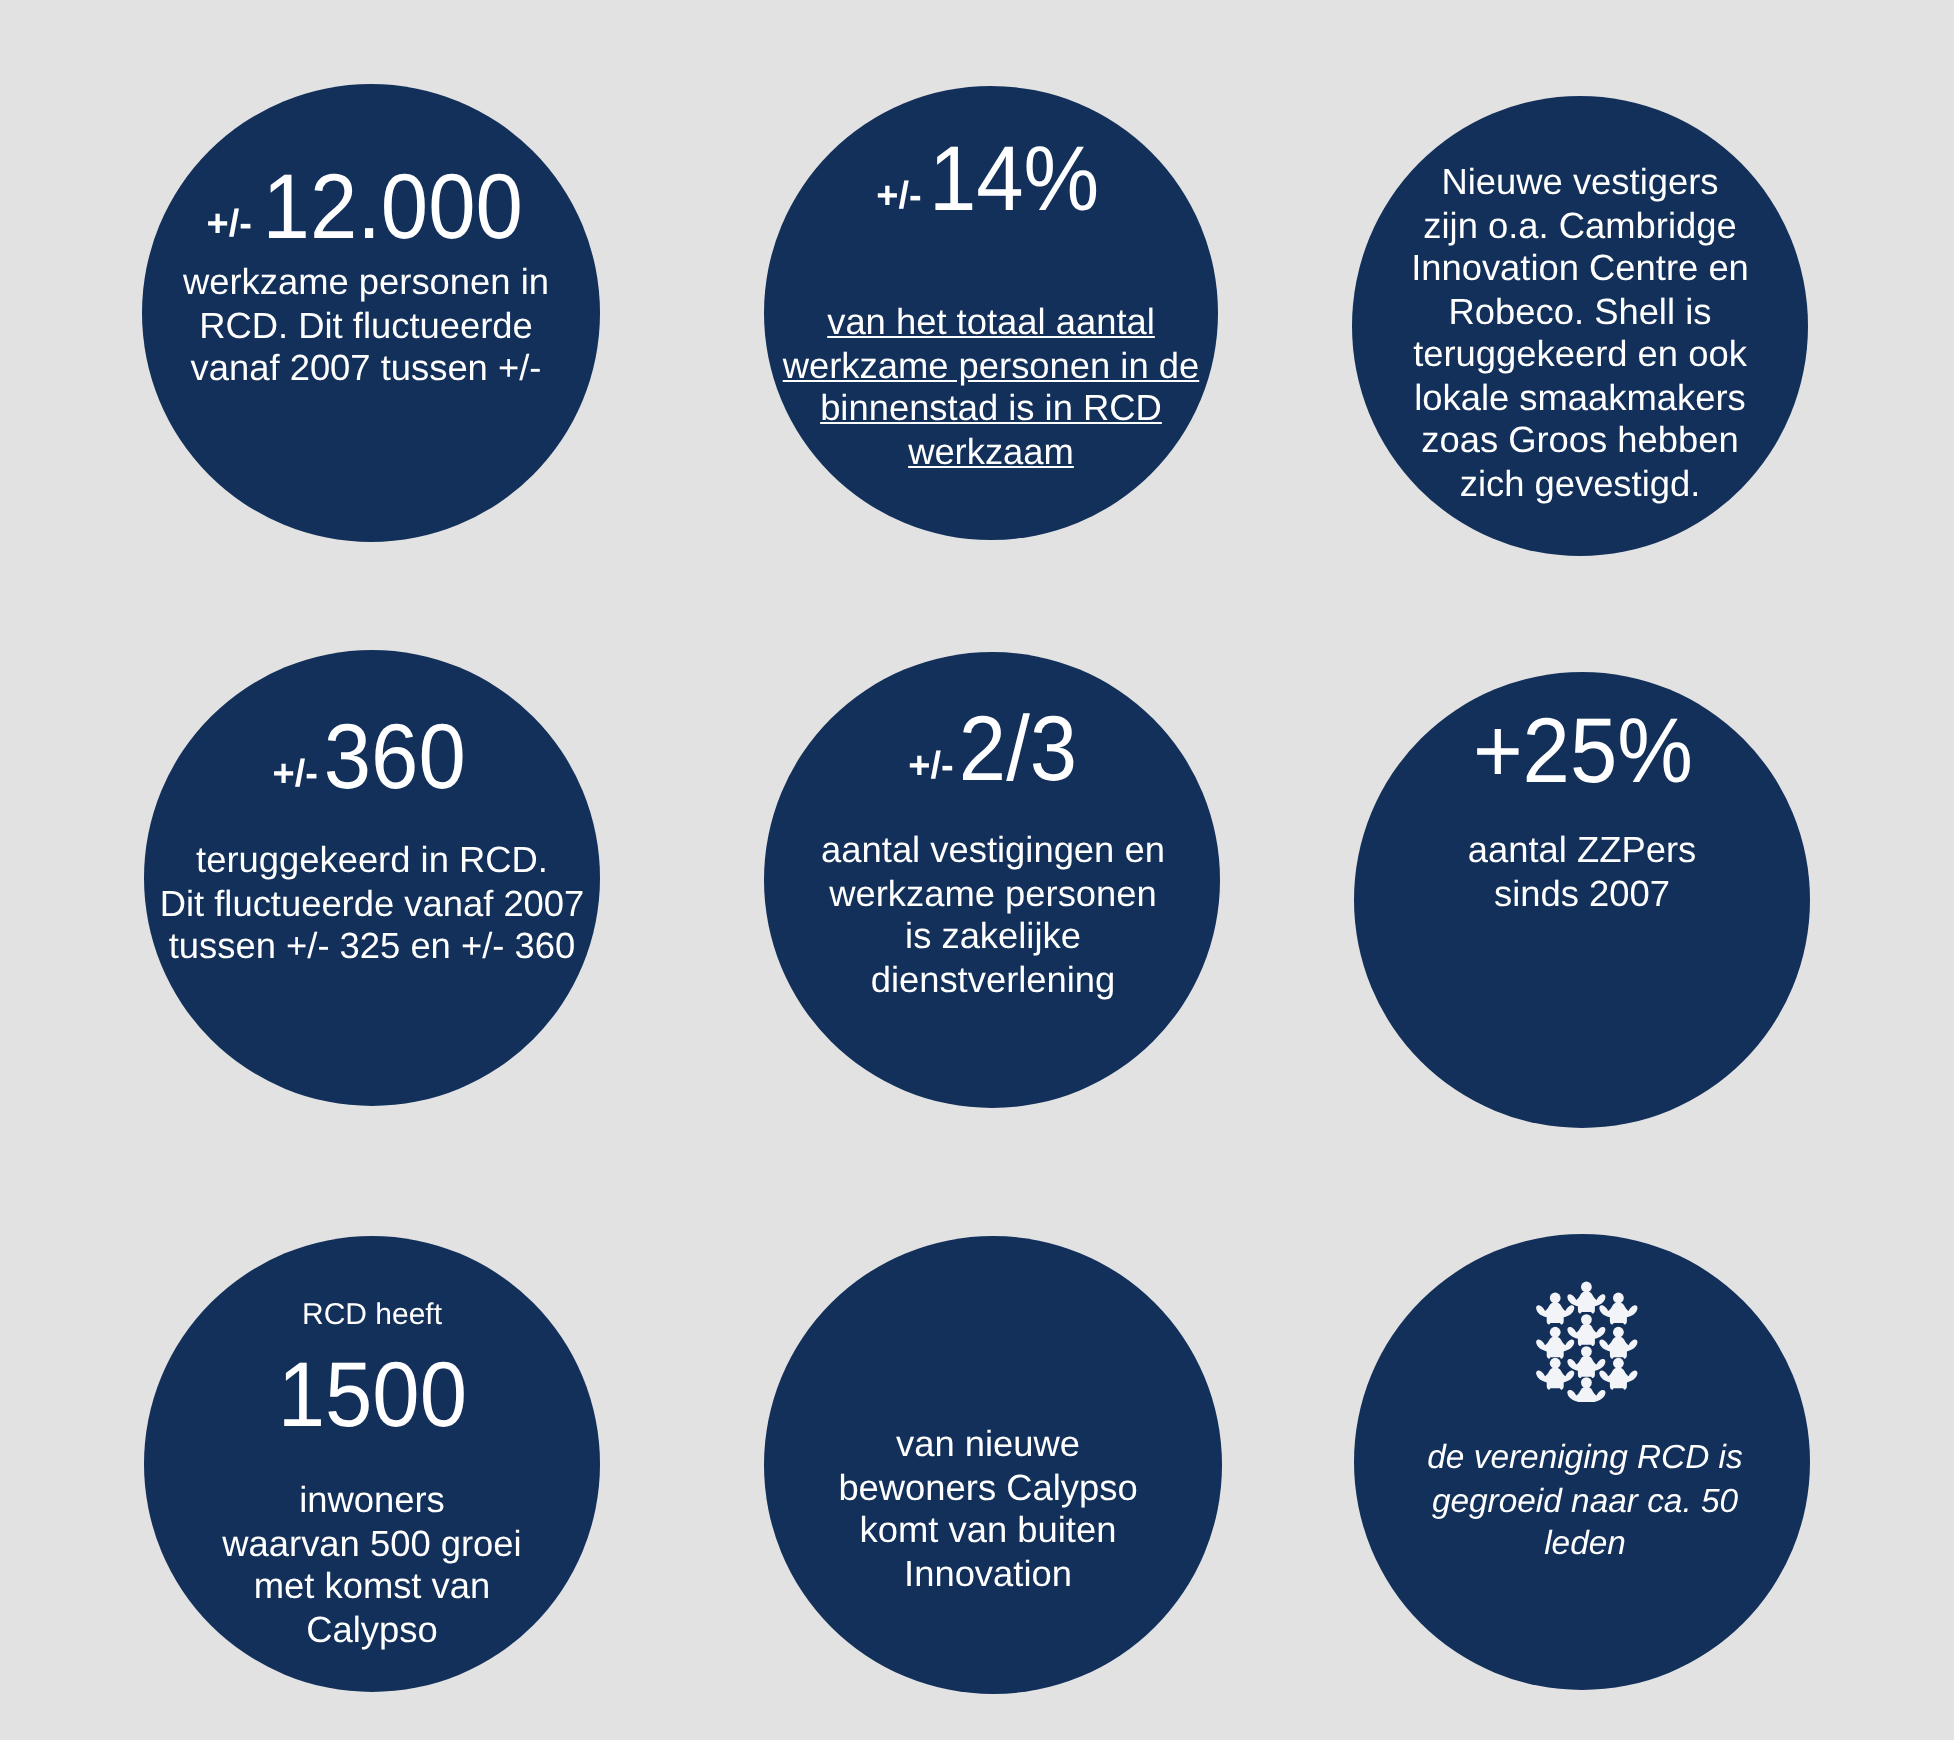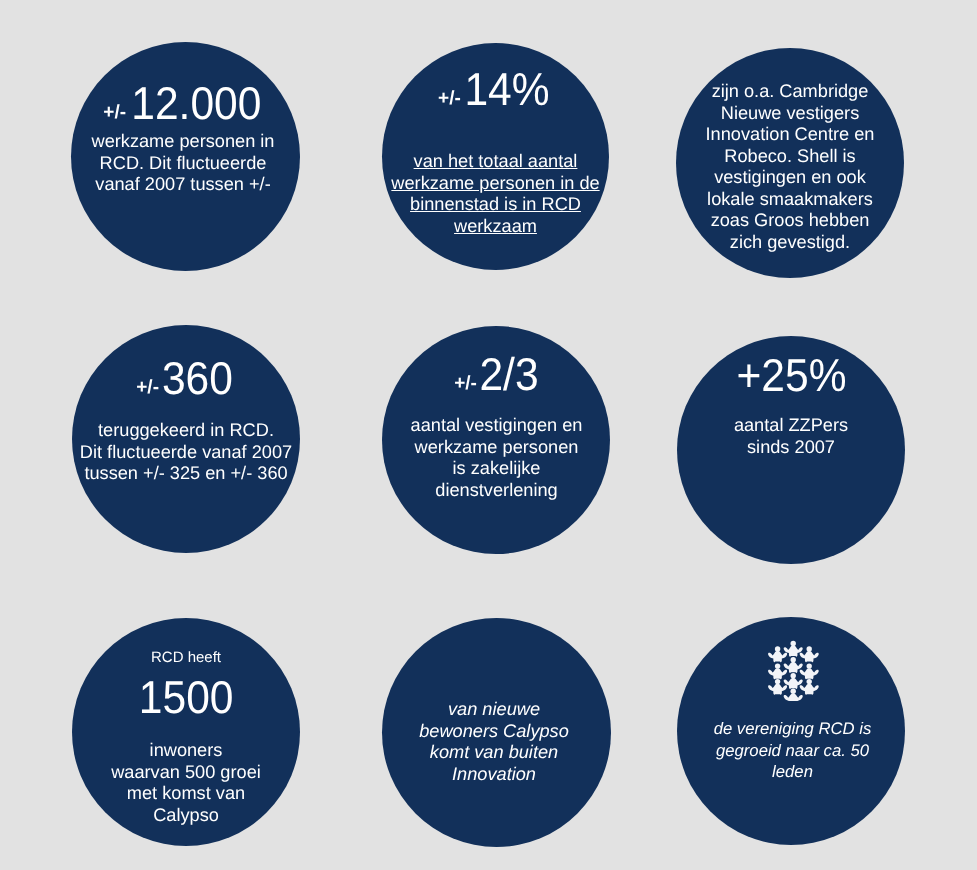--- a/index.html
+++ b/index.html
@@ -94,25 +94,25 @@
     <div class="body-text" style="top:108px;text-decoration:underline;">
       <div>van het totaal aantal</div>
       <div>werkzame personen in de</div>
       <div>binnenstad is in RCD</div>
       <div>werkzaam</div>
     </div>
   </div>
 
   <div class="bubble" style="left:676px; top:48px; width:228px; height:230px;">
     <div class="body-text" style="top:33px;">
+      <div>Nieuwe vestigers</div>
       <div>zijn o.a. Cambridge</div>
-      <div>Nieuwe vestigers</div>
       <div>Innovation Centre en</div>
       <div>Robeco. Shell is</div>
-      <div>vestigingen en ook</div>
+      <div>teruggekeerd en ook</div>
       <div>lokale smaakmakers</div>
       <div>zoas Groos hebben</div>
       <div>zich gevestigd.</div>
     </div>
   </div>
 
   <div class="bubble" style="left:72px; top:325px; width:228px; height:228px;">
     <div class="stat-line" style="top:30px;">
       <span class="pm">+/-</span><span class="num">360</span>
     </div>
@@ -152,21 +152,21 @@
     </div>
     <div class="body-text" style="top:122px;">
       <div>inwoners</div>
       <div>waarvan 500 groei</div>
       <div>met komst van</div>
       <div>Calypso</div>
     </div>
   </div>
 
   <div class="bubble" style="left:382px; top:618px; width:229px; height:229px;">
-    <div class="body-text" style="top:81px; margin-left:-5px;font-style:italic;">
+    <div class="body-text" style="top:94px; margin-left:-5px;">
       <div>van nieuwe</div>
       <div>bewoners Calypso</div>
       <div>komt van buiten</div>
       <div>Innovation</div>
     </div>
   </div>
 
   <div class="bubble" style="left:677px; top:617px; width:228px; height:228px;">
     <div class="icon-wrap" style="top:22px; padding-left:4px;">
       <svg width="51" height="62" viewBox="0 0 51 62">

